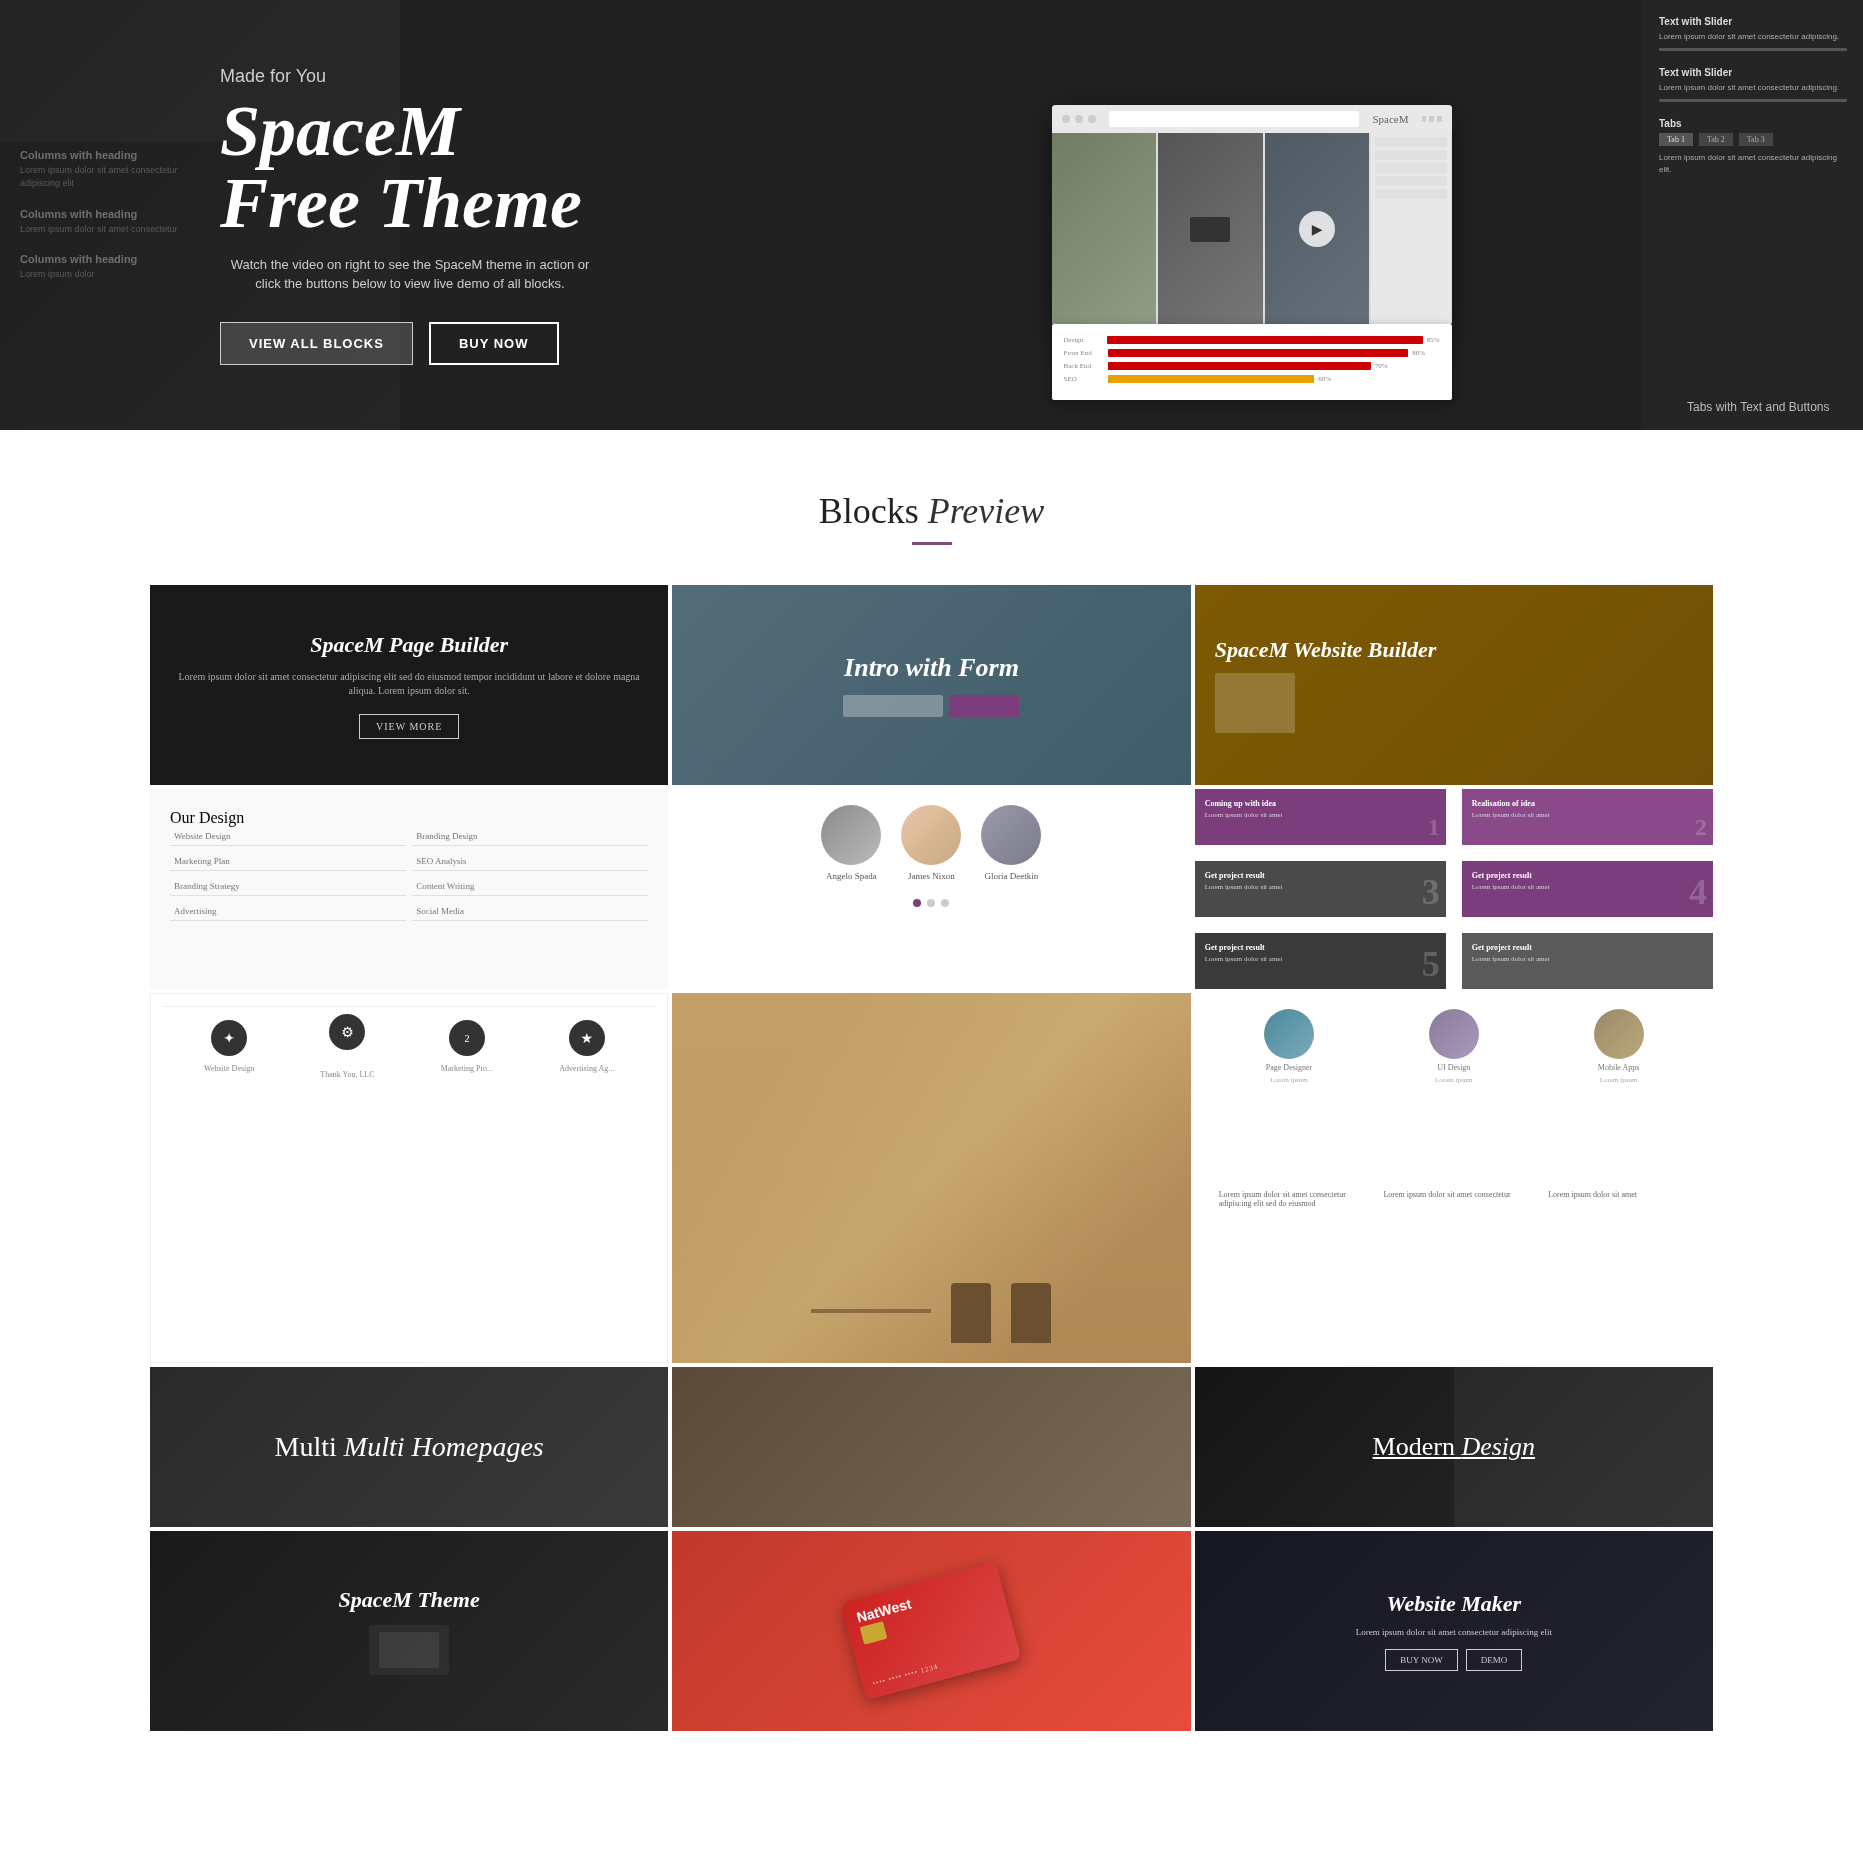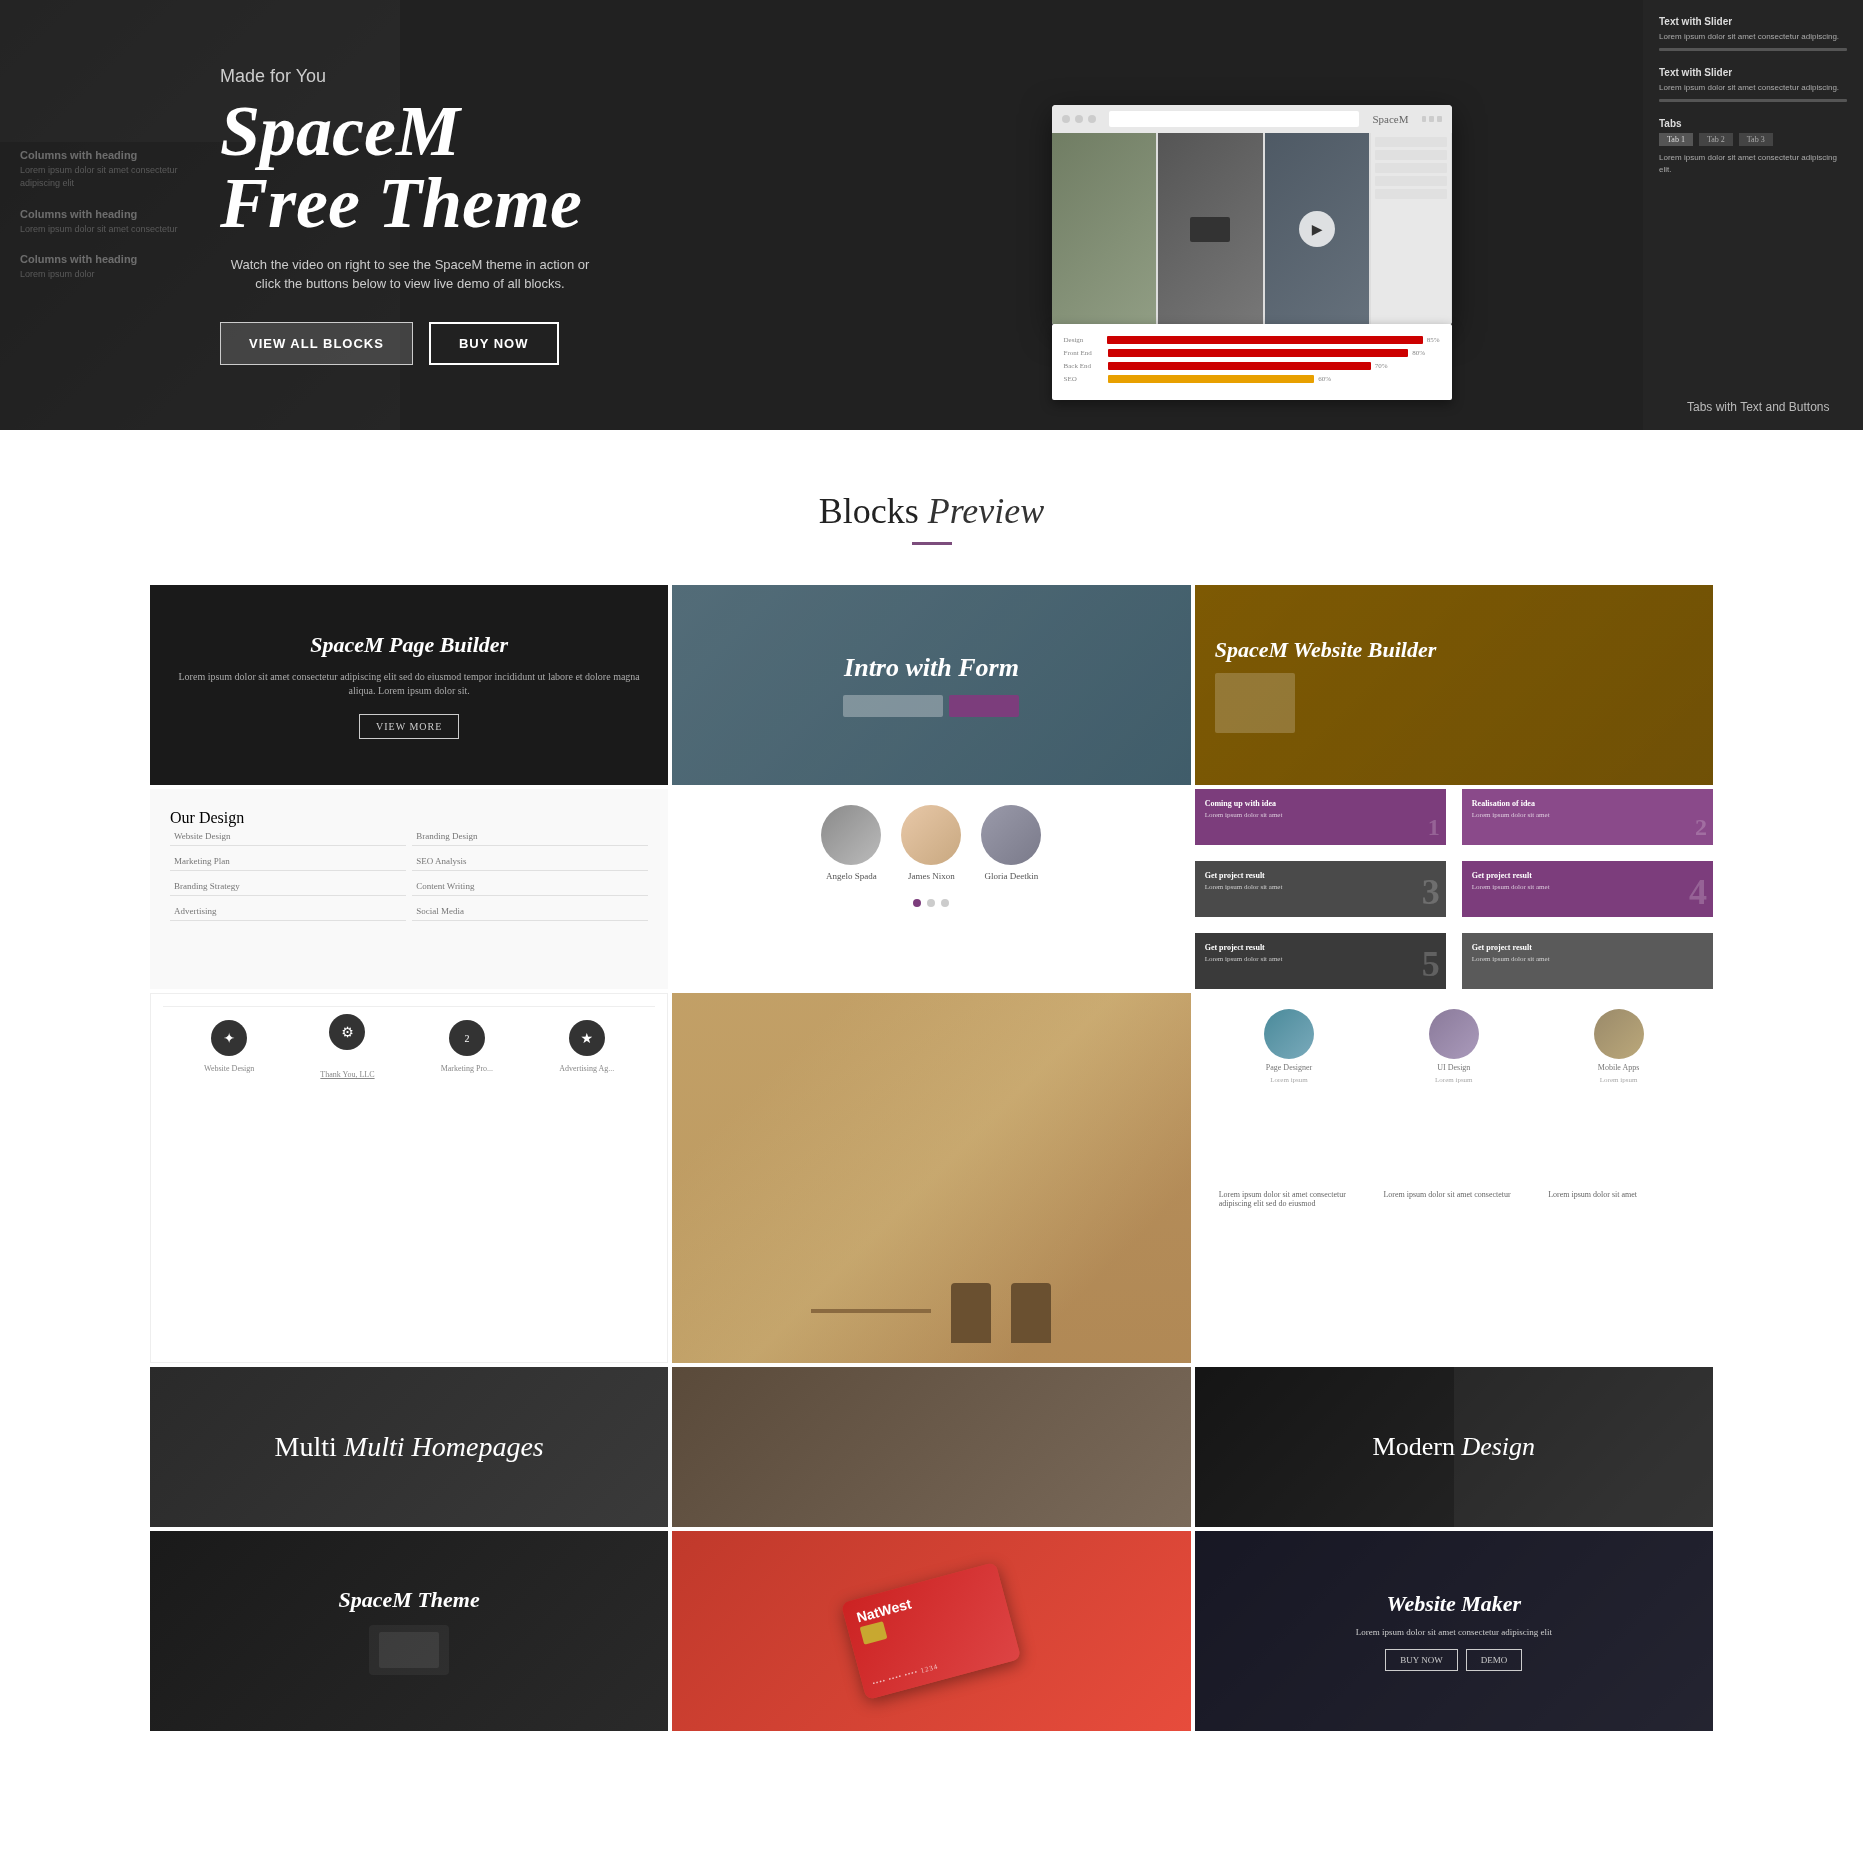--- a/index.html
+++ b/index.html
@@ -549,21 +549,21 @@
   <div class="preview-row three" style="margin-bottom:4px;">
 
     <div style="background:#fff;padding:12px;border:1px solid #eee;">
       <div class="card-icons">
         <div class="icon-item">
           <div style="width:36px;height:36px;border-radius:50%;background:#333;display:flex;align-items:center;justify-content:center;color:#fff;font-size:14px;">✦</div>
           <div style="font-size:8px;color:#888;margin-top:4px;text-align:center;">Website Design</div>
         </div>
         <div class="icon-item">
           <div style="width:36px;height:36px;border-radius:50%;background:#333;display:flex;align-items:center;justify-content:center;color:#fff;font-size:14px;">⚙</div>
-          <div style="font-size:8px;color:#888;margin-top:16px;text-align:right;text-decoration:underline;">Thank You, LLC</div>
+          <div style="font-size:8px;color:#888;margin-top:16px;text-align:right;">Thank You, LLC</div>
         </div>
         <div class="icon-item">
           <div style="width:36px;height:36px;border-radius:50%;background:#333;display:flex;align-items:center;justify-content:center;color:#fff;font-size:10px;">2</div>
           <div style="font-size:8px;color:#888;margin-top:4px;text-align:center;">Marketing Pro...</div>
         </div>
         <div class="icon-item">
           <div style="width:36px;height:36px;border-radius:50%;background:#333;display:flex;align-items:center;justify-content:center;color:#fff;font-size:14px;">★</div>
           <div style="font-size:8px;color:#888;margin-top:4px;text-align:center;">Advertising Ag...</div>
         </div>
       </div>
@@ -609,21 +609,21 @@
     <div style="height:160px;background:linear-gradient(135deg,#2a2a2a,#3a3a3a);display:flex;align-items:center;justify-content:center;color:#fff;">
       <h3 style="font-family:'Georgia',serif;font-size:28px;color:#fff;font-weight:400;">
         <span>Multi </span>
         <em>Multi Homepages</em>
       </h3>
     </div>
 
     <div style="height:160px;background:linear-gradient(135deg,#5a4a3a,#7a6a5a);display:flex;align-items:center;justify-content:center;">
     </div>
 
-    <div style="height:160px;background:linear-gradient(rgba(0,0,0,0.5),rgba(0,0,0,0.5)),linear-gradient(135deg,#2a2a2a,#555);display:flex;align-items:center;justify-content:center;color:#fff;overflow:hidden;position:relative;">
+    <div style="height:160px;background:linear-gradient(rgba(0,0,0,0.5),rgba(0,0,0,0.5)),linear-gradient(135deg,#2a2a2a,#555);display:flex;align-items:center;justify-content:center;color:#fff;overflow:hidden;position:relative;text-decoration:underline;">
       <div style="position:absolute;right:0;top:0;bottom:0;width:50%;background:rgba(255,255,255,0.05);"></div>
       <h3 style="font-family:'Georgia',serif;font-size:26px;color:#fff;font-weight:400;position:relative;z-index:1;">
         <span>Modern </span><em>Design</em>
       </h3>
     </div>
   </div>
 
   <div class="preview-row three">
 
     <div style="height:200px;background:linear-gradient(135deg,#1a1a1a,#2a2a2a);display:flex;flex-direction:column;align-items:center;justify-content:center;color:#fff;">

